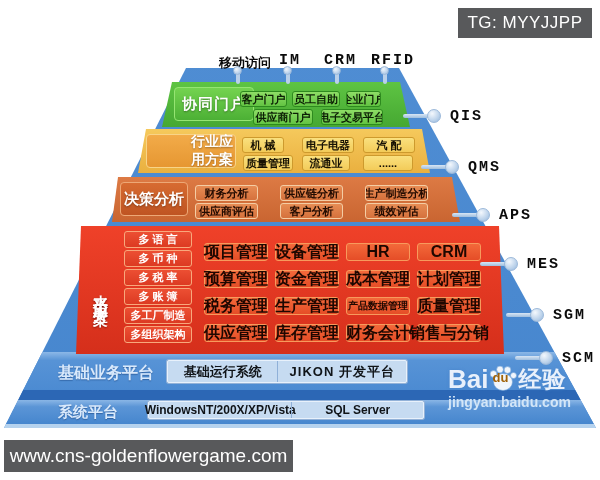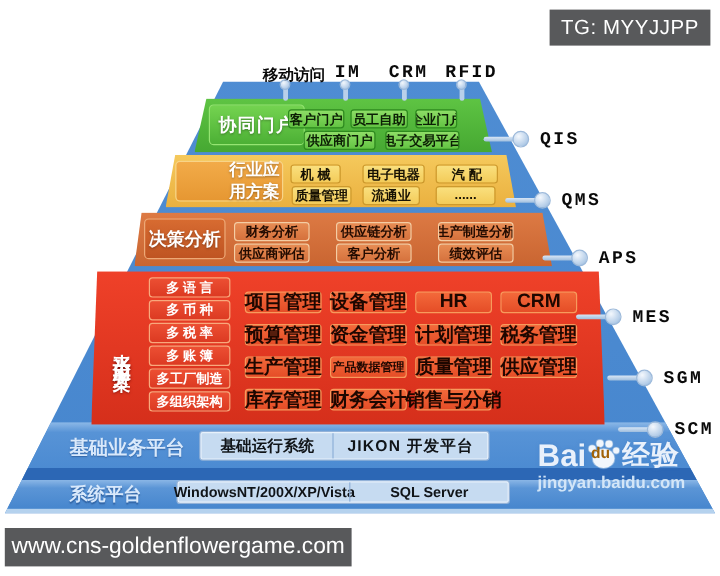--- a/index.html
+++ b/index.html
@@ -175,20 +175,21 @@
     <div class="r-tag">多工厂制造</div>
     <div class="r-tag">多组织架构</div>
   </div>
   <div class="r-grid">
     <div class="r-itm">项目管理</div>
     <div class="r-itm">设备管理</div>
     <div class="r-itm">HR</div>
     <div class="r-itm">CRM</div>
     <div class="r-itm">预算管理</div>
     <div class="r-itm">资金管理</div>
+    <div class="r-itm">成本管理</div>
     <div class="r-itm">计划管理</div>
     <div class="r-itm">税务管理</div>
     <div class="r-itm">生产管理</div>
     <div class="r-itm" style="font-size:10px;">产品数据管理</div>
     <div class="r-itm">质量管理</div>
     <div class="r-itm">供应管理</div>
     <div class="r-itm">库存管理</div>
     <div class="r-itm">财务会计</div>
     <div class="r-itm">销售与分销</div>
   </div>

